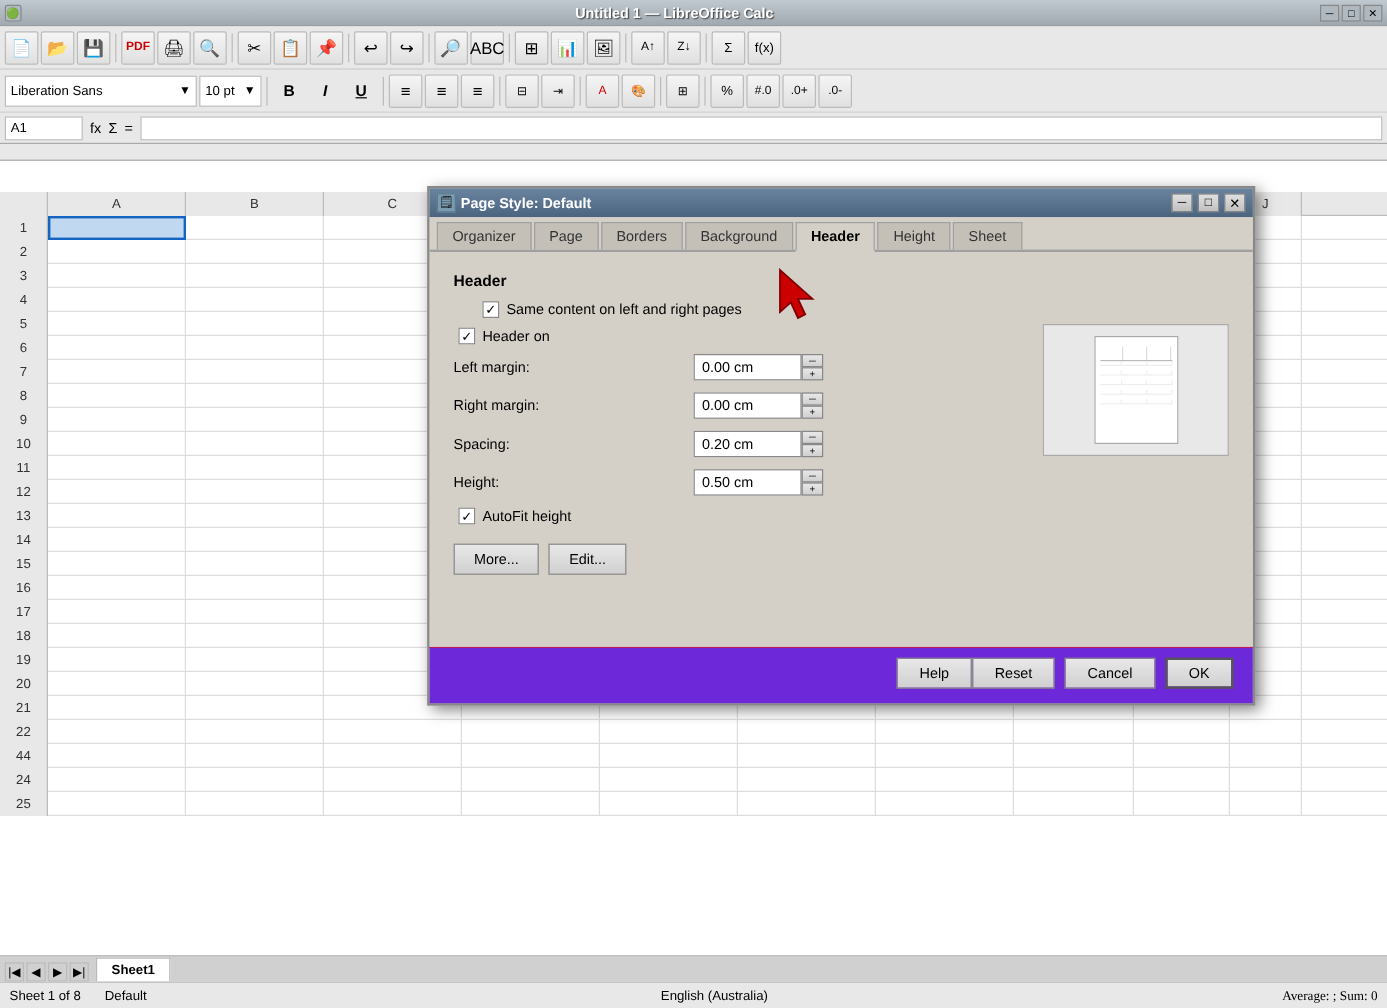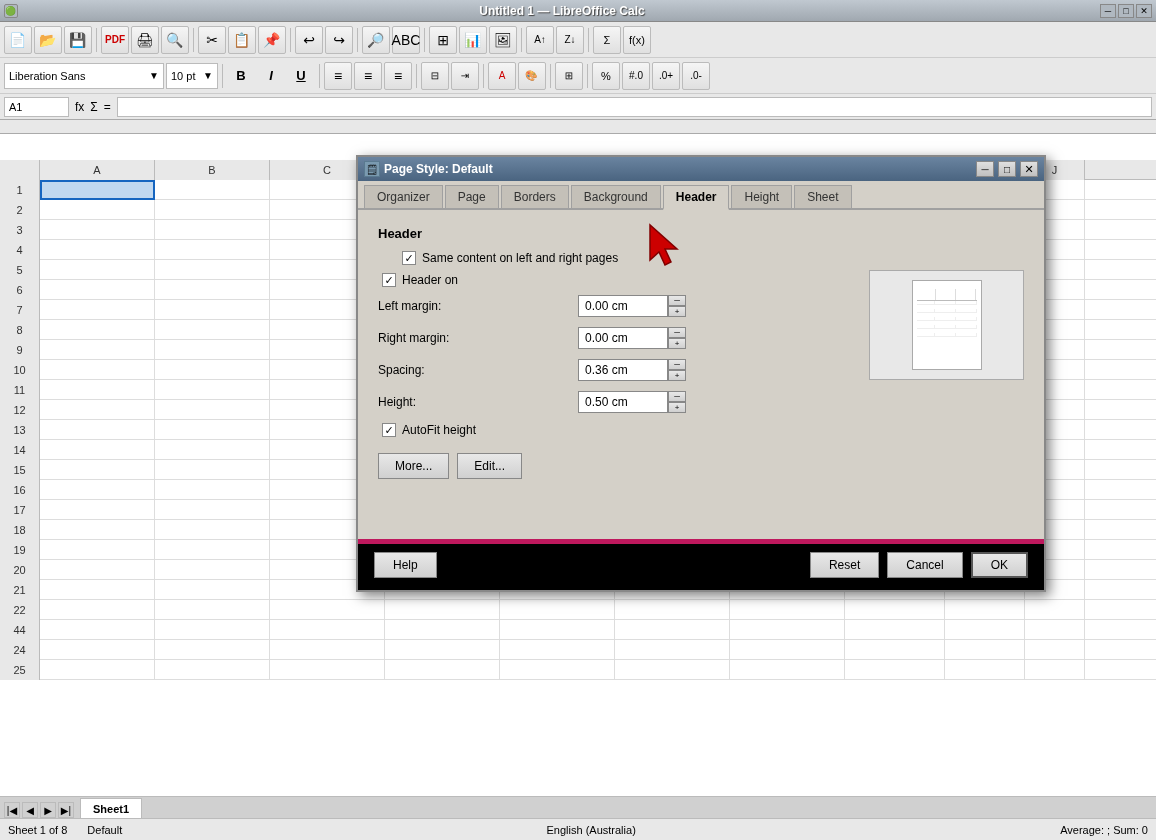--- a/index.html
+++ b/index.html
@@ -462,24 +462,24 @@
       background: linear-gradient(to bottom, #e8e8e8, #d0d0d0);
       border: 1px solid #888;
       font-size: 12px;
       cursor: pointer;
       display: flex; align-items: center; justify-content: center;
     }
 
     
     .dialog-footer {
       display: flex;
-      justify-content: space-between;
+      justify-content: flex-end;
       padding: 8px 16px 12px;
-      background: #000000;
-      border-top: 5px solid #be185d;
+      background: #6d28d9;
+      border-top: 1px solid #be185d;
     }
     .dialog-footer-right {
       display: flex;
       gap: 8px;
     }
     .dialog-footer-btn {
       height: 26px;
       padding: 0 18px;
       background: linear-gradient(to bottom, #e8e8e8, #d0d0d0);
       border: 1px solid #888;
@@ -949,21 +949,21 @@
   </div>
   <div class="sheet-tab active">
     <span>Sheet1</span>
   </div>
 </div>
 
 <div class="status-bar">
   <span>Sheet 1 of 8</span>
   <span>Default</span>
   <span style="margin-left:auto;">English (Australia)</span>
-  <span style="margin-left:auto;">Average: ; Sum: 0</span>
+  <span style="margin-left:auto;font-family:Liberation Serif, serif;">Average: ; Sum: 0</span>
 </div>
 
 <div class="dialog-overlay">
   <div class="dialog">
 
     <div class="dialog-titlebar">
       <div class="dialog-title-icon">🗒</div>
       <div class="dialog-title-text">Page Style: Default</div>
       <div class="dialog-min-btn">─</div>
       <div class="dialog-max-btn">□</div>
@@ -1026,21 +1026,21 @@
         </div>
         <div class="dialog-spinner-btns">
           <div class="spin-btn">─</div>
           <div class="spin-btn">+</div>
         </div>
       </div>
 
       <div class="dialog-field-row">
         <div class="dialog-field-label">Spacing:</div>
         <div class="dialog-field-input">
-          <span>0.36 cm</span>
+          <span>0.20 cm</span>
         </div>
         <div class="dialog-spinner-btns">
           <div class="spin-btn">─</div>
           <div class="spin-btn">+</div>
         </div>
       </div>
 
       <div class="dialog-field-row">
         <div class="dialog-field-label">Height:</div>
         <div class="dialog-field-input">

